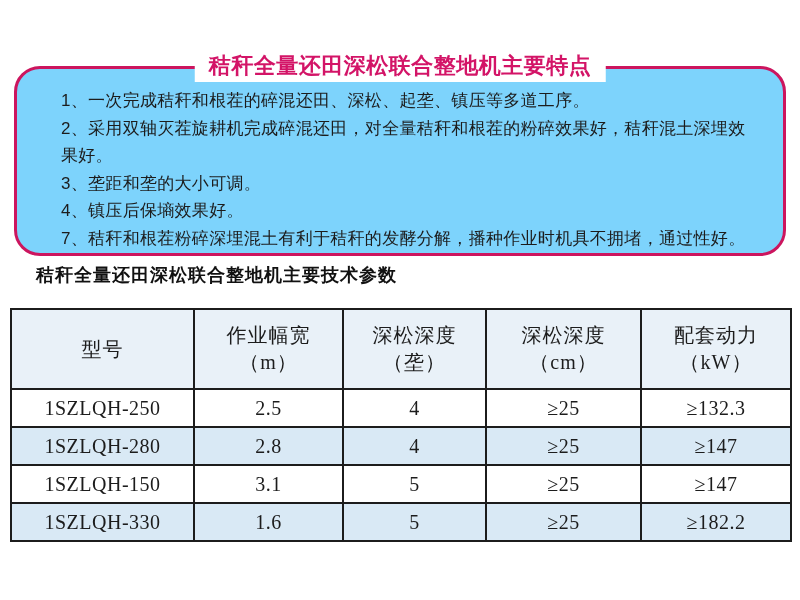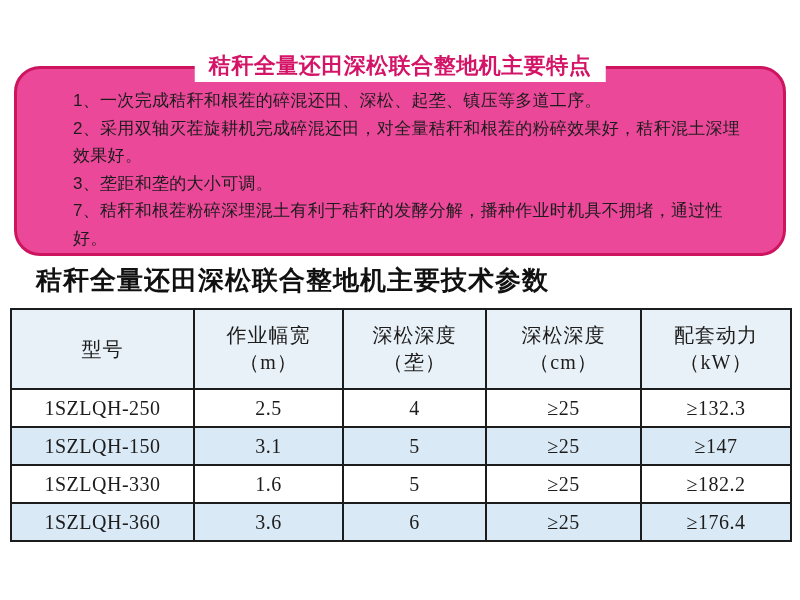--- a/index.html
+++ b/index.html
@@ -21,58 +21,58 @@
   
   .features-box {
     position: absolute;
     left: 14px;
     top: 66px;
     width: 772px;
     height: 190px;
     box-sizing: border-box;
     border: 3px solid #cc155e;
     border-radius: 26px;
-    background: #ec4899;
+    background: #7dd3fc;
   }
   .box-title {
     position: absolute;
     top: -19px;
     left: 50%;
     transform: translateX(-50%);
     margin: 0;
     padding: 0 14px;
     background: #ffffff;
     color: #d31467;
     font-family: "Liberation Serif", "DejaVu Serif", serif;
     font-size: 22px;
     font-weight: bold;
     letter-spacing: 0.5px;
     white-space: nowrap;
     line-height: 32px;
   }
   .box-items {
-    padding: 18px 26px 0 56px;
+    padding: 18px 26px 0 44px;
     color: #1c1c1c;
   }
   .feature-item {
     margin: 0;
     font-size: 17px;
     line-height: 27.5px;
     letter-spacing: 0.3px;
   }
 
   
   .specs-heading {
     position: absolute;
     left: 36px;
     top: 263px;
     margin: 0;
     color: #111111;
     font-family: "Liberation Serif", "DejaVu Serif", serif;
-    font-size: 26px;
+    font-size: 18px;
     font-weight: bold;
     letter-spacing: 1px;
     white-space: nowrap;
   }
 
   
   .spec-table {
     position: absolute;
     left: 10px;
     top: 308px;
@@ -124,20 +124,21 @@
 <body>
 
 <div class="page">
 
   <section class="features-box">
     <h1 class="box-title">秸秆全量还田深松联合整地机主要特点</h1>
     <div class="box-items">
       <p class="feature-item">1、一次完成秸秆和根茬的碎混还田、深松、起垄、镇压等多道工序。</p>
       <p class="feature-item">2、采用双轴灭茬旋耕机完成碎混还田，对全量秸秆和根茬的粉碎效果好，秸秆混土深埋效果好。</p>
       <p class="feature-item">3、垄距和垄的大小可调。</p>
+      <p class="feature-item">4、镇压后保墒效果好。</p>
       <p class="feature-item">7、秸秆和根茬粉碎深埋混土有利于秸秆的发酵分解，播种作业时机具不拥堵，通过性好。</p>
     </div>
   </section>
 
   <h2 class="specs-heading">秸秆全量还田深松联合整地机主要技术参数</h2>
 
   <table class="spec-table">
     <colgroup>
       <col class="c0">
         <col class="c1">
@@ -171,36 +172,36 @@
     </thead>
     <tbody>
       <tr>
         <td>1SZLQH-250</td>
         <td>2.5</td>
         <td>4</td>
         <td>≥25</td>
         <td>≥132.3</td>
       </tr>
       <tr>
+        <td>1SZLQH-280</td>
+        <td>2.8</td>
+        <td>4</td>
+        <td>≥25</td>
+        <td>≥147</td>
+      </tr>
+      <tr>
         <td>1SZLQH-150</td>
         <td>3.1</td>
         <td>5</td>
         <td>≥25</td>
         <td>≥147</td>
       </tr>
       <tr>
         <td>1SZLQH-330</td>
         <td>1.6</td>
         <td>5</td>
         <td>≥25</td>
         <td>≥182.2</td>
       </tr>
-      <tr>
-        <td>1SZLQH-360</td>
-        <td>3.6</td>
-        <td>6</td>
-        <td>≥25</td>
-        <td>≥176.4</td>
-      </tr>
     </tbody>
   </table>
 
 </div>
 
 </body></html>

